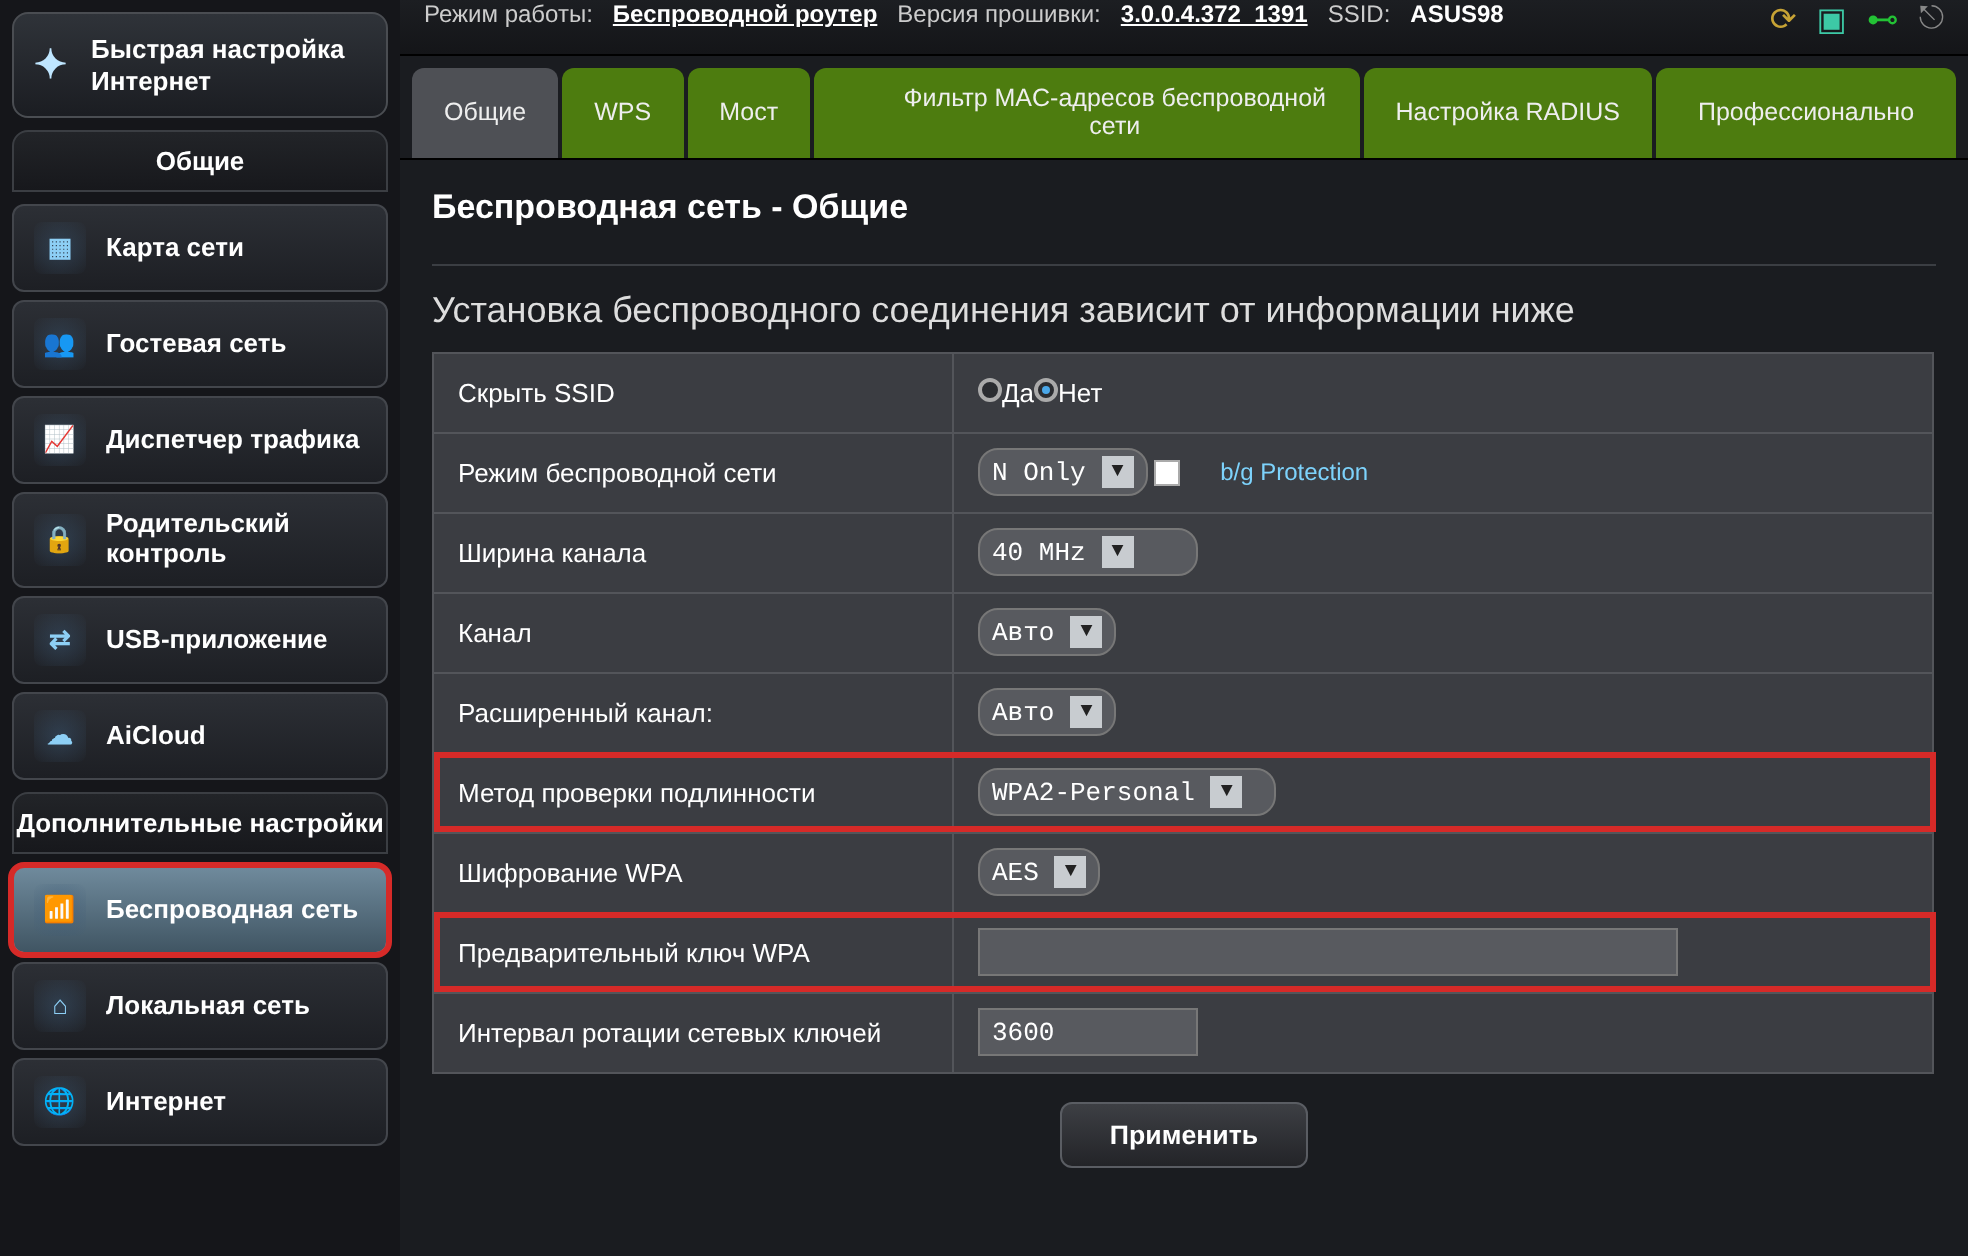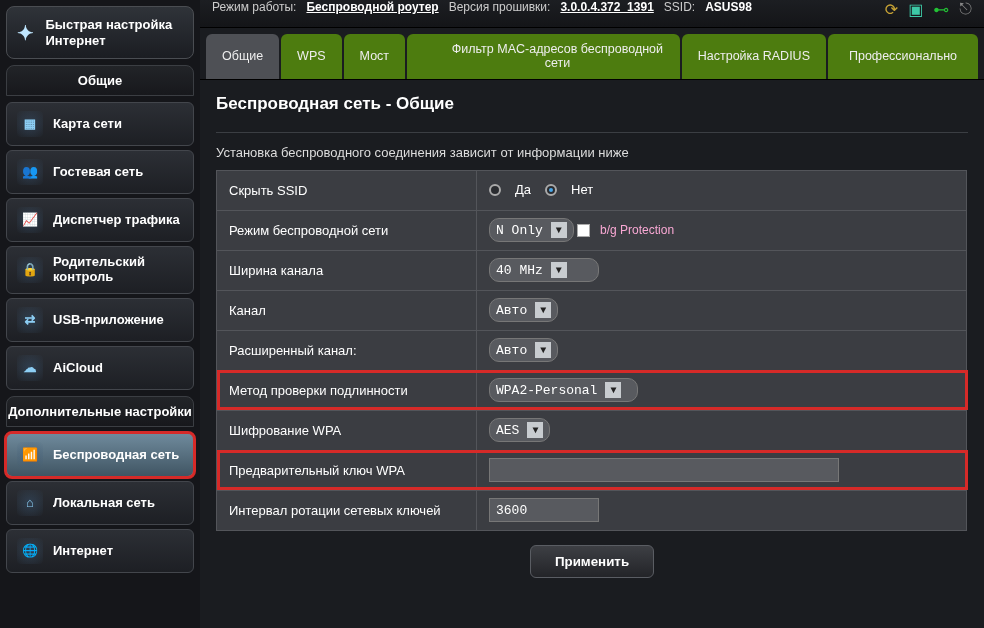--- a/index.html
+++ b/index.html
@@ -120,21 +120,21 @@
   }
   .tab.active { background: #4e5055; }
   .tab.wide { flex: 1; padding-left: 44px; }
   
   .page { padding: 14px 16px 10px 16px; overflow: auto; flex: 1; }
   .page-title {
     font-size: 17px; color: #fff; font-weight: bold;
     border-bottom: 1px solid #3b3e43;
     padding-bottom: 18px; margin-bottom: 12px;
   }
-  .page-desc { color: #ddd; font-size: 13px; margin-bottom: 10px; }
+  .page-desc { color: #ddd; font-size: 18px; margin-bottom: 10px; }
   
   .form-table { width: 100%; border-collapse: collapse; }
   .form-table td {
     border: 1px solid #53555a;
     padding: 7px 12px;
     background: #3b3d42;
     color: #fff;
     vertical-align: middle;
     height: 40px;
   }
@@ -149,35 +149,35 @@
   }
   .text-input { width: 350px; height: 24px; }
   .select { height: 24px; display: inline-flex; align-items: center; gap: 6px; border-radius: 10px; }
   .select .caret {
     width: 16px; height: 16px;
     background: #c8ccd0;
     display: inline-flex; align-items: center; justify-content: center;
     color: #222; font-size: 10px;
     margin-left: 2px;
   }
-  .radio-row { display: inline-flex; align-items: center; gap: 14px; }
+  .radio-row { display: inline-flex; }
   .radio {
     width: 12px; height: 12px; border-radius: 50%;
     border: 2px solid #aaa; display: inline-block;
     position: relative; background: #2a2c30;
   }
   .radio.checked::after {
     content: ""; position: absolute; inset: 2px;
     border-radius: 50%; background: #4aa7e8;
   }
   .checkbox {
     width: 13px; height: 13px; border: 1px solid #aaa;
     display: inline-block; background: #fff; vertical-align: middle;
   }
-  .bg-prot { color: #f9a8d4; margin-left: 6px; font-size: 12px; }
+  .bg-prot { color: #7dd3fc; margin-left: 16px; font-size: 12px; }
   .row-red-box { position: relative; }
   .row-red-box::after {
     content: ""; position: absolute; inset: 0;
     border: 3px solid #d62a28; pointer-events: none;
   }
   .apply-bar { text-align: center; padding: 14px 0 0 0; }
   .apply-btn {
     display: inline-block;
     background: linear-gradient(#3d3f44, #232428);
     border: 1px solid #5a5d63;

